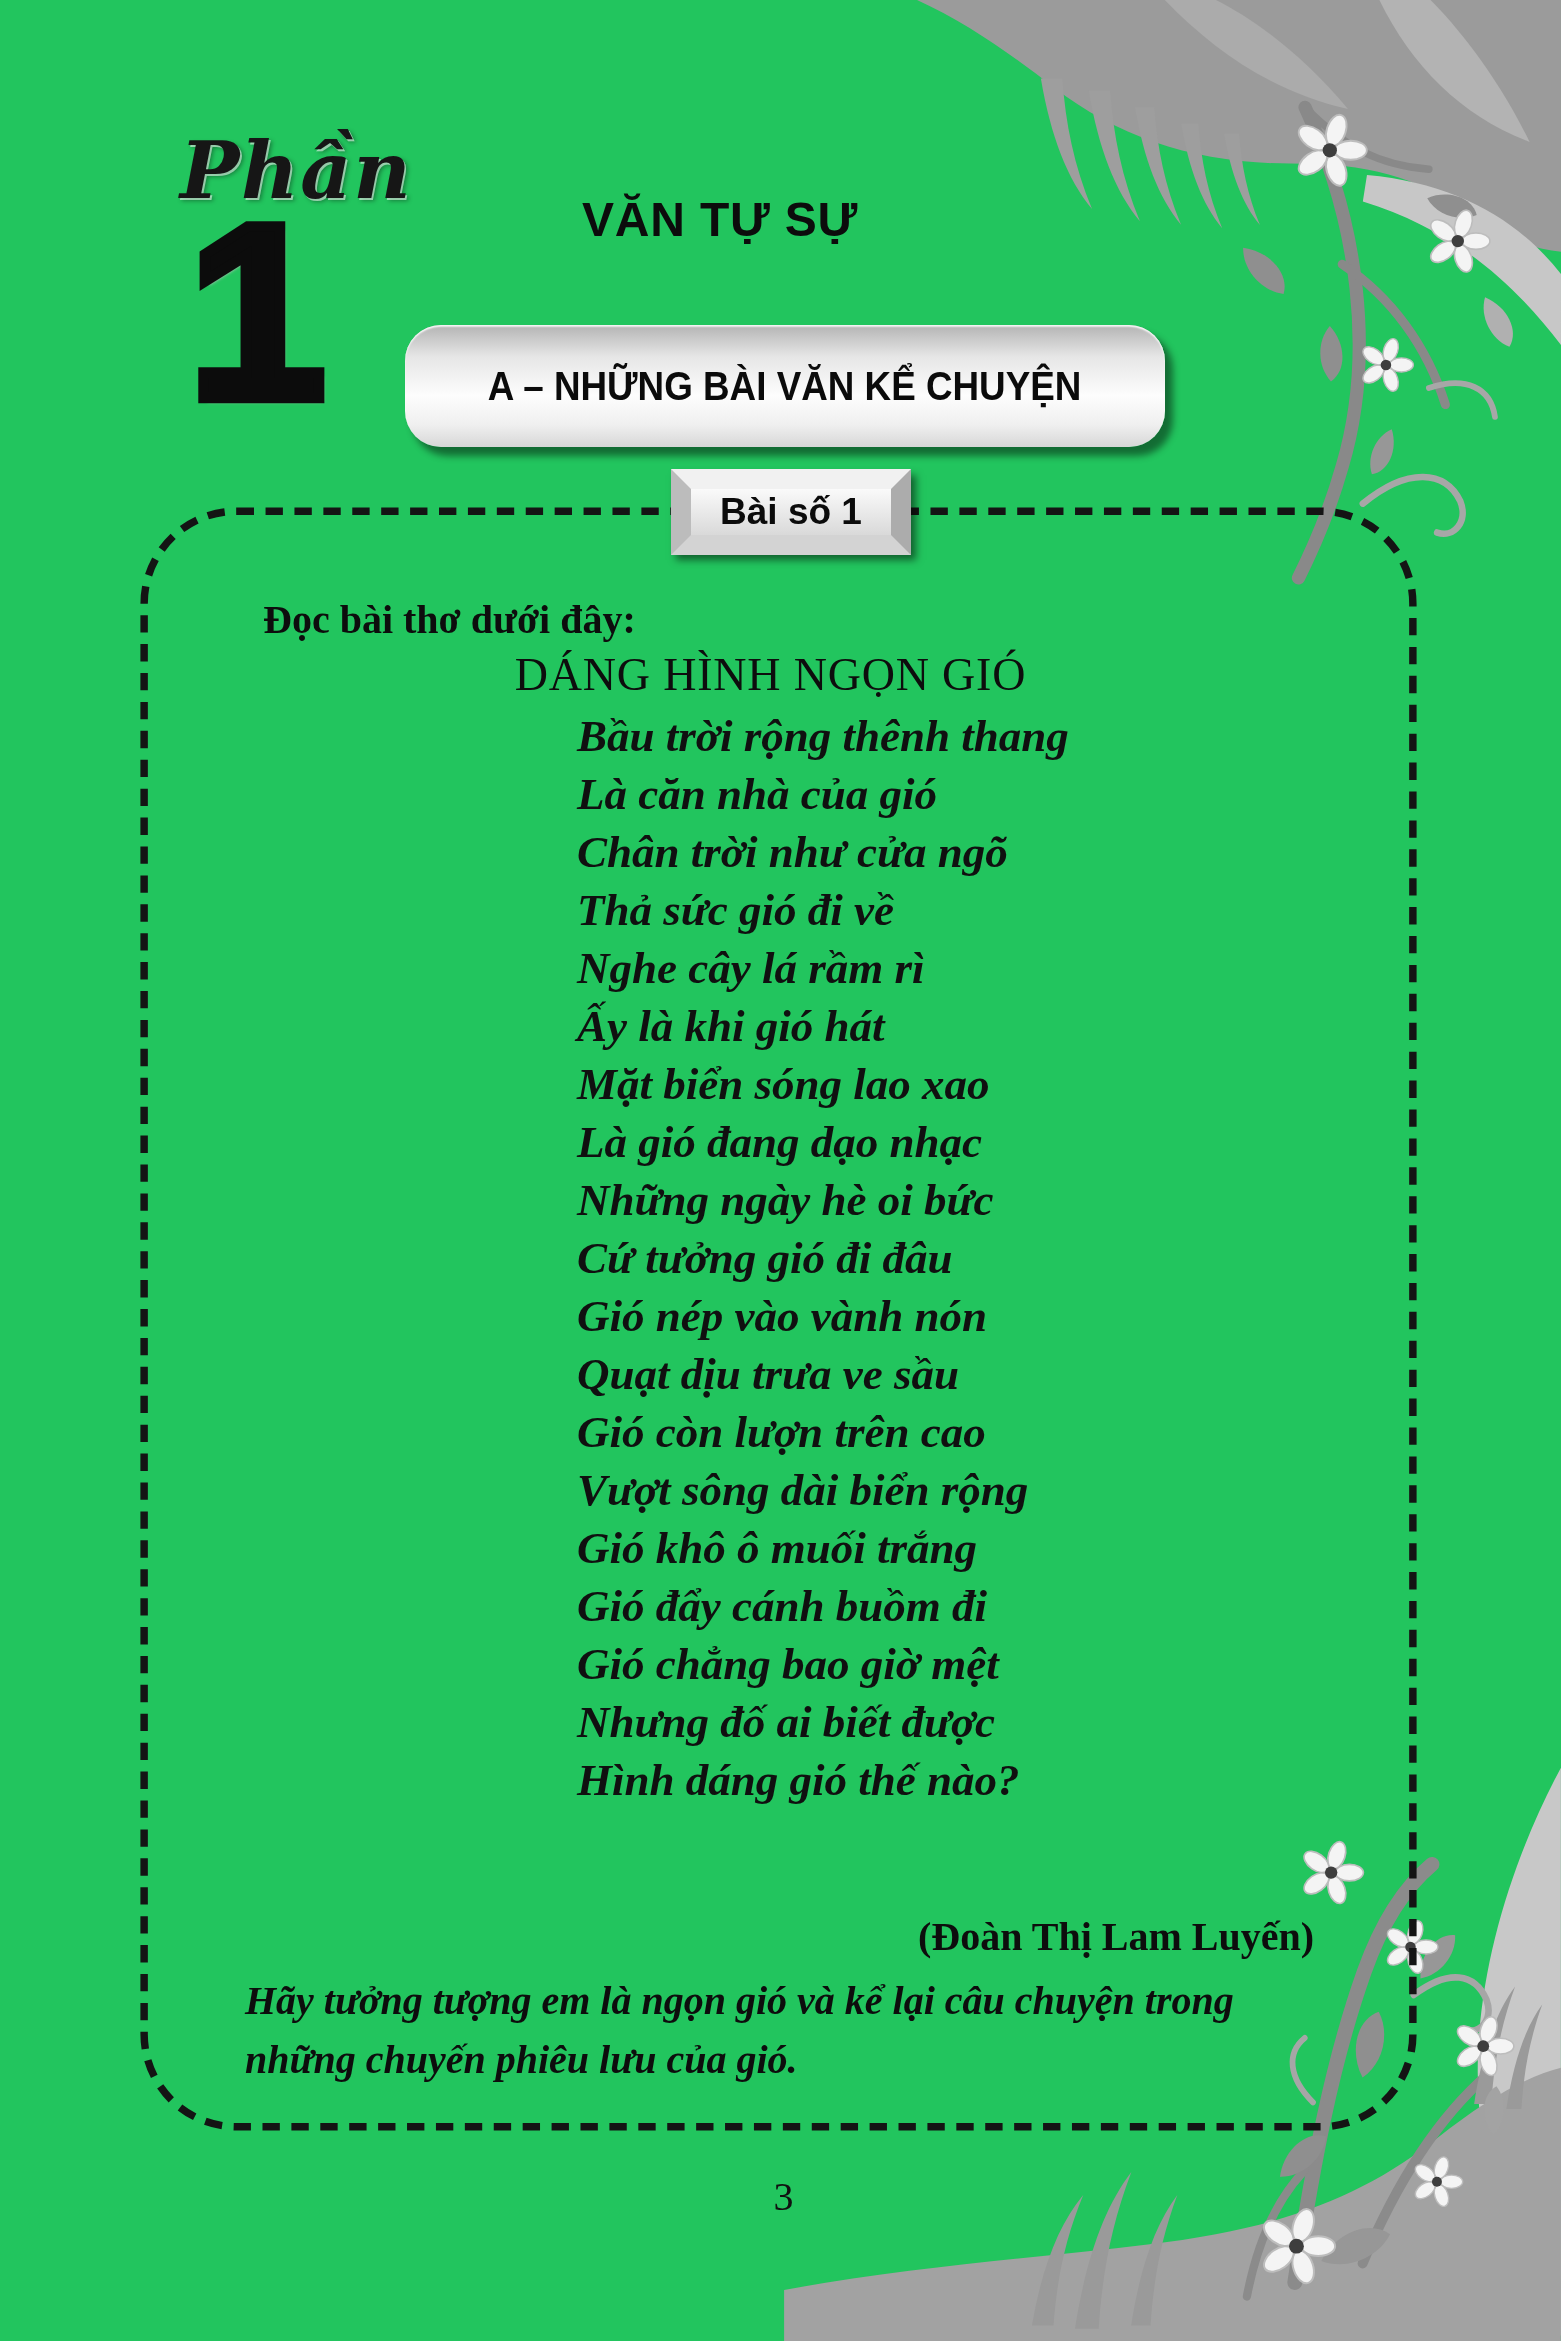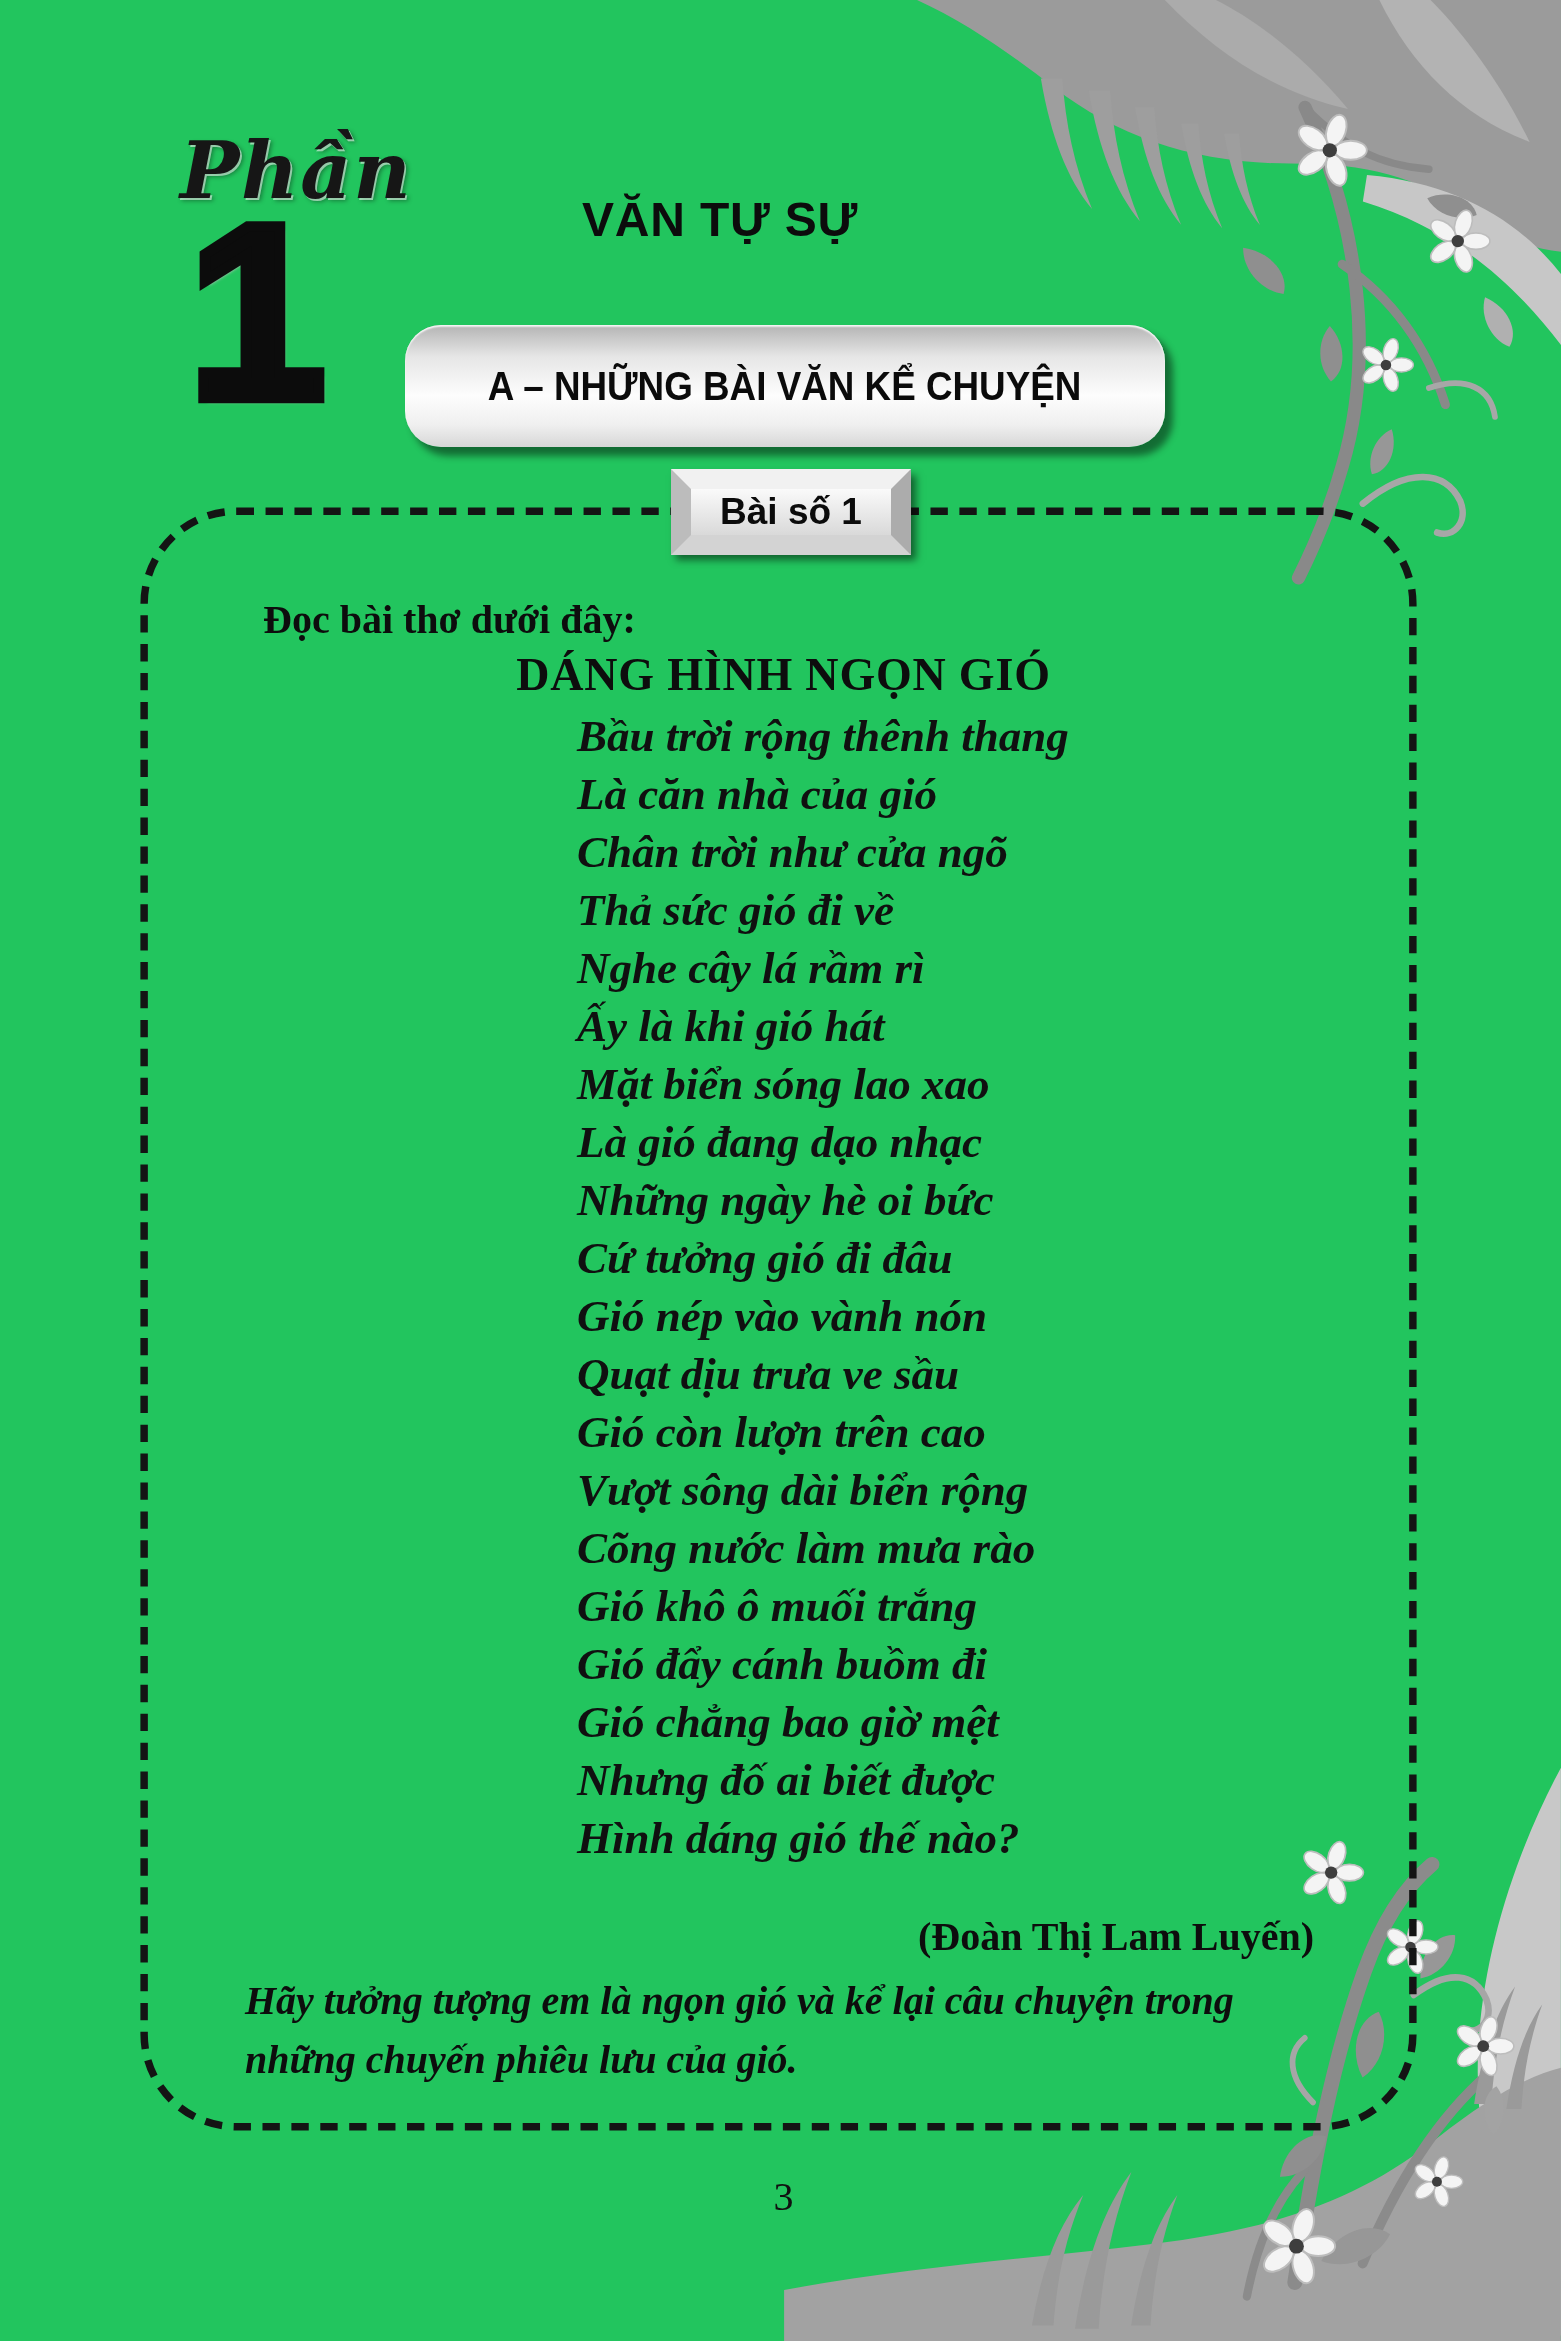--- a/index.html
+++ b/index.html
@@ -62,22 +62,22 @@
     font-family:"Liberation Sans","DejaVu Sans",sans-serif;
     font-weight:700;font-size:37px;color:#0b0b0b;white-space:nowrap;
   }
 
   
   .intro{
     position:absolute;left:263px;top:596px;
     font-weight:700;font-size:40px;color:#0d0d0d;white-space:nowrap;
   }
   .poem-title{
-    position:absolute;left:288px;top:648px;width:991px;text-align:center;
-    font-weight:700;font-size:46px;letter-spacing:0.8px;color:#0d0d0d;white-space:nowrap;
+    position:absolute;left:275px;top:648px;width:991px;text-align:center;
+    font-weight:400;font-size:46px;letter-spacing:0.8px;color:#0d0d0d;white-space:nowrap;
   }
   .poem{position:absolute;left:577px;top:707px;}
   .poem-line{
     height:58px;line-height:58px;
     font-style:italic;font-size:45px;color:#101010;white-space:nowrap;font-weight:bold;
   }
   .author{
     position:absolute;left:496px;top:1913px;width:818px;text-align:right;
     font-weight:700;font-size:40px;color:#0d0d0d;white-space:nowrap;
   }
@@ -217,21 +217,20 @@
     <div class="poem-line">Nghe cây lá rầm rì</div>
     <div class="poem-line">Ấy là khi gió hát</div>
     <div class="poem-line">Mặt biển sóng lao xao</div>
     <div class="poem-line">Là gió đang dạo nhạc</div>
     <div class="poem-line">Những ngày hè oi bức</div>
     <div class="poem-line">Cứ tưởng gió đi đâu</div>
     <div class="poem-line">Gió nép vào vành nón</div>
     <div class="poem-line">Quạt dịu trưa ve sầu</div>
     <div class="poem-line">Gió còn lượn trên cao</div>
     <div class="poem-line">Vượt sông dài biển rộng</div>
-    <div class="poem-line">Cõng nước làm mưa rào</div>
     <div class="poem-line">Gió khô ô muối trắng</div>
     <div class="poem-line">Gió đẩy cánh buồm đi</div>
     <div class="poem-line">Gió chẳng bao giờ mệt</div>
     <div class="poem-line">Nhưng đố ai biết được</div>
     <div class="poem-line">Hình dáng gió thế nào?</div>
   </div>
 
   <div class="author">(Đoàn Thị Lam Luyến)</div>
 
   <div class="task">

